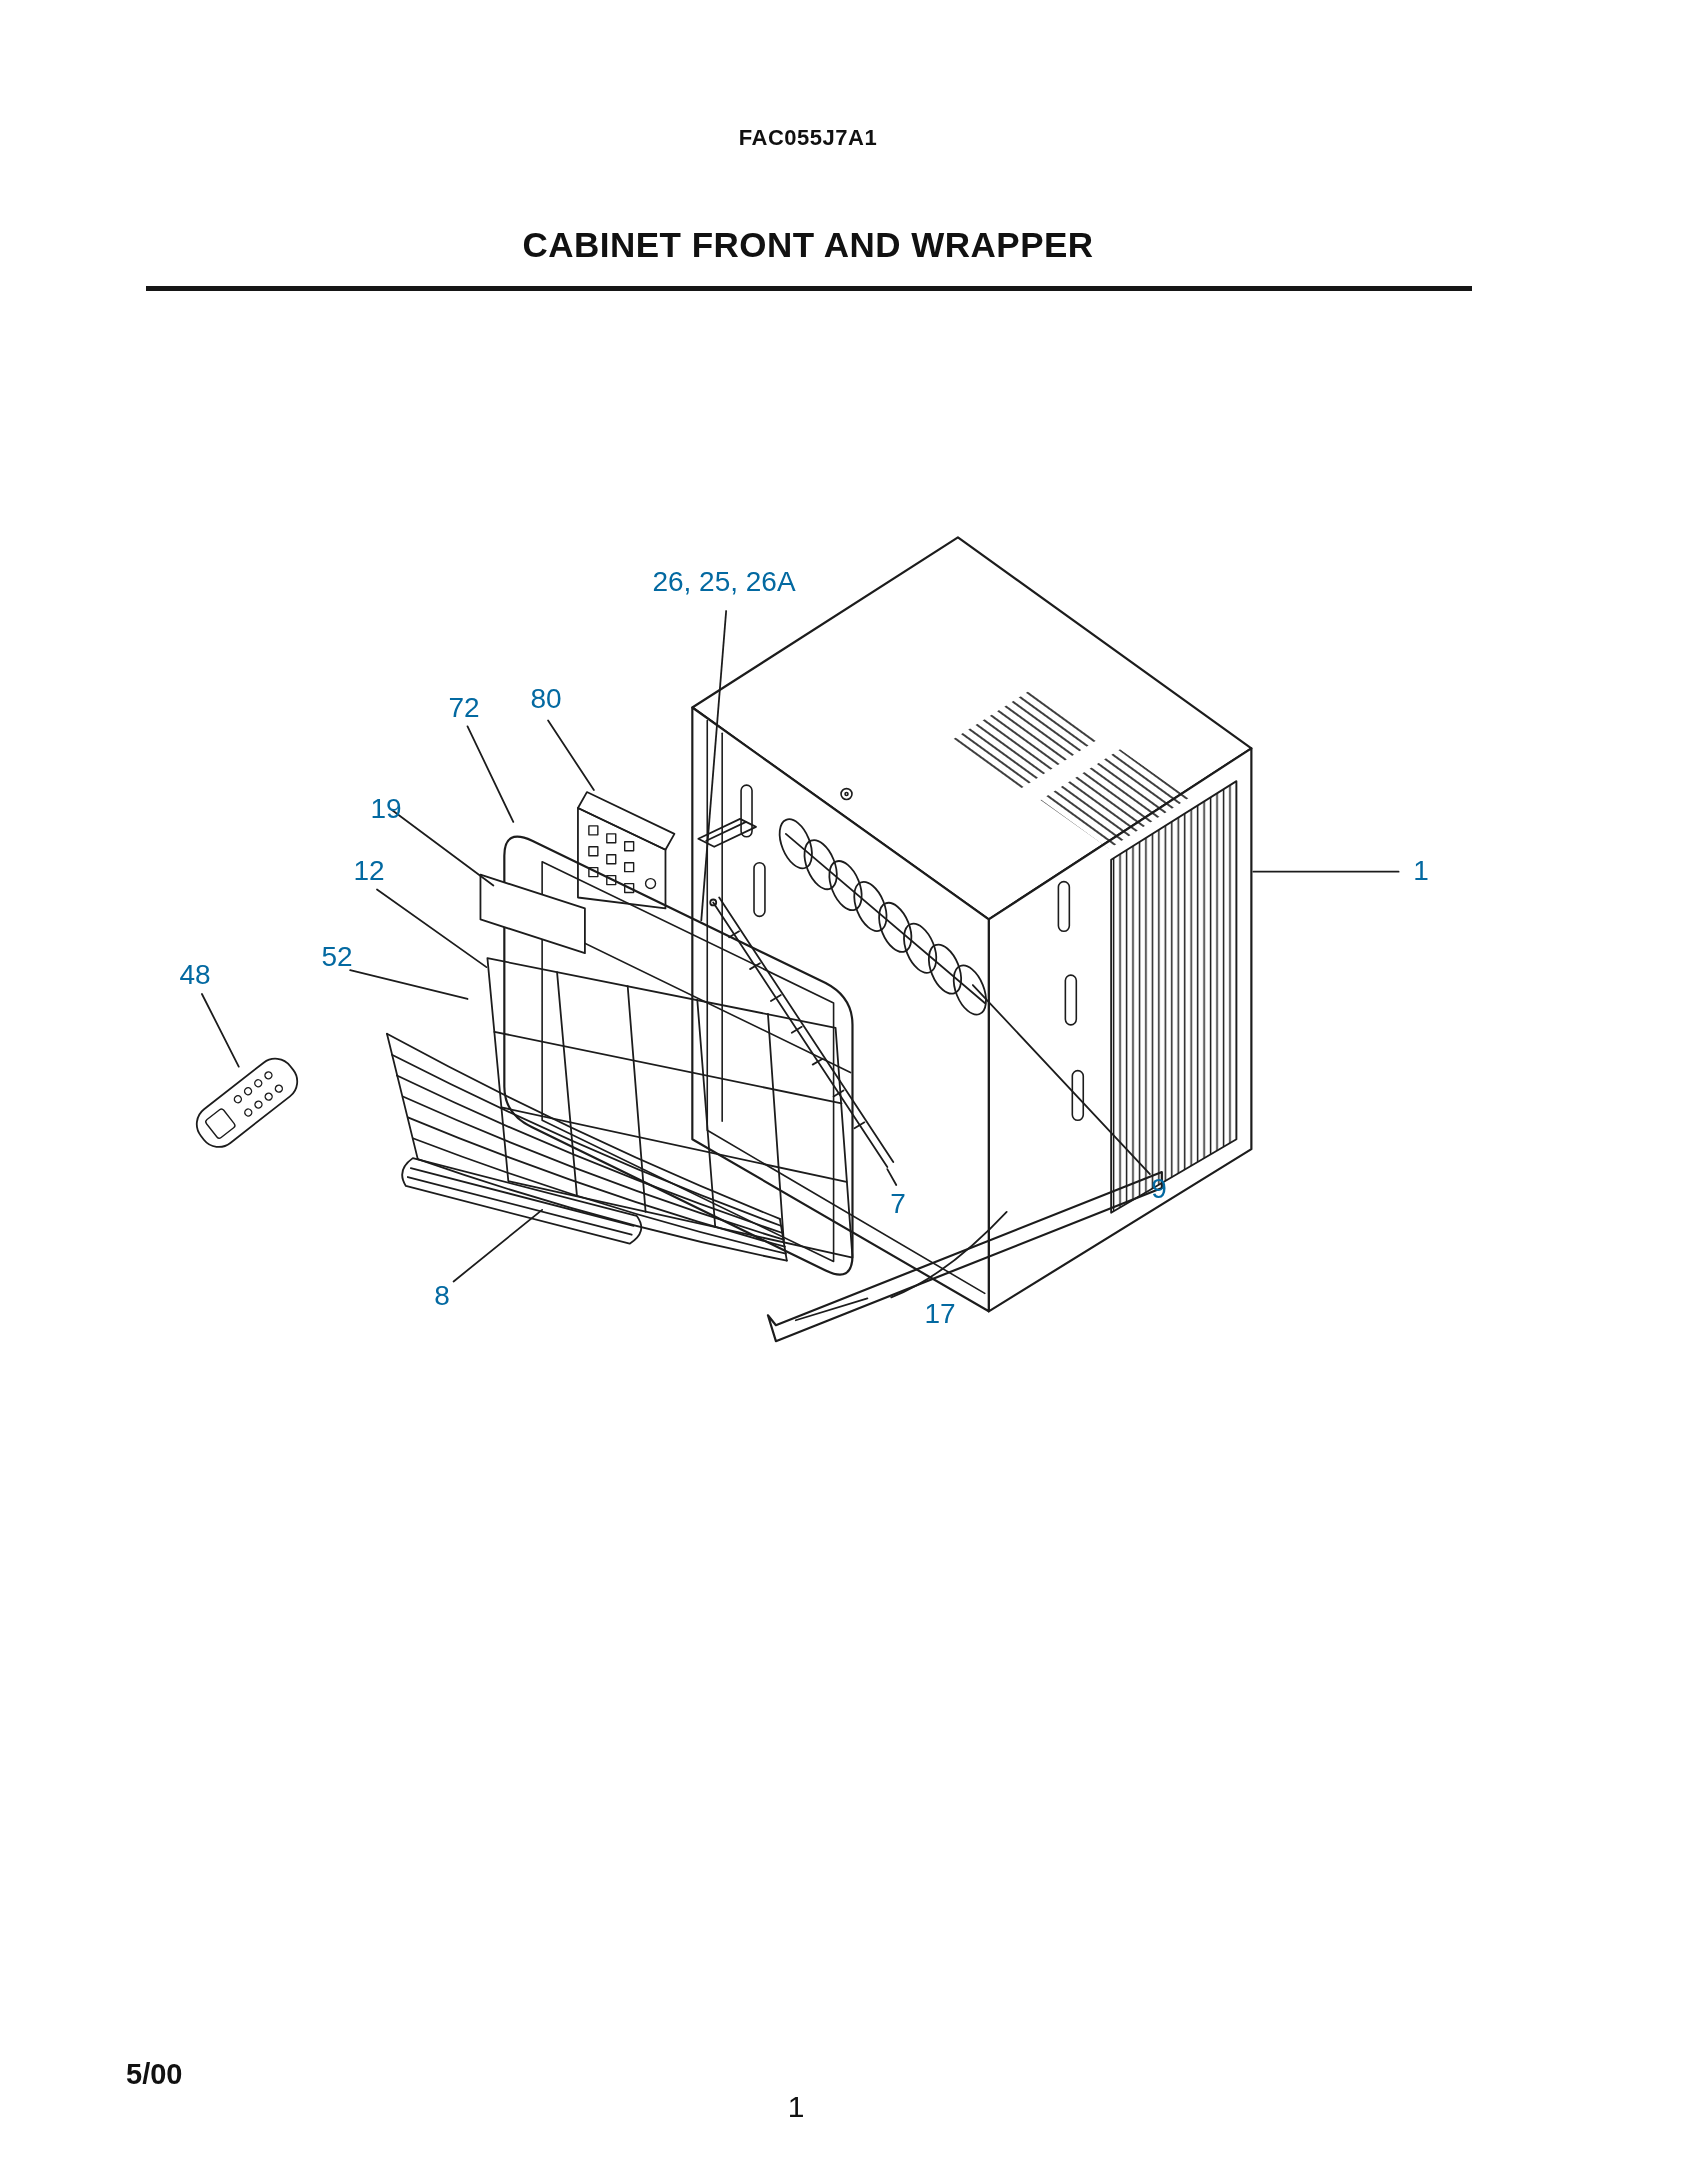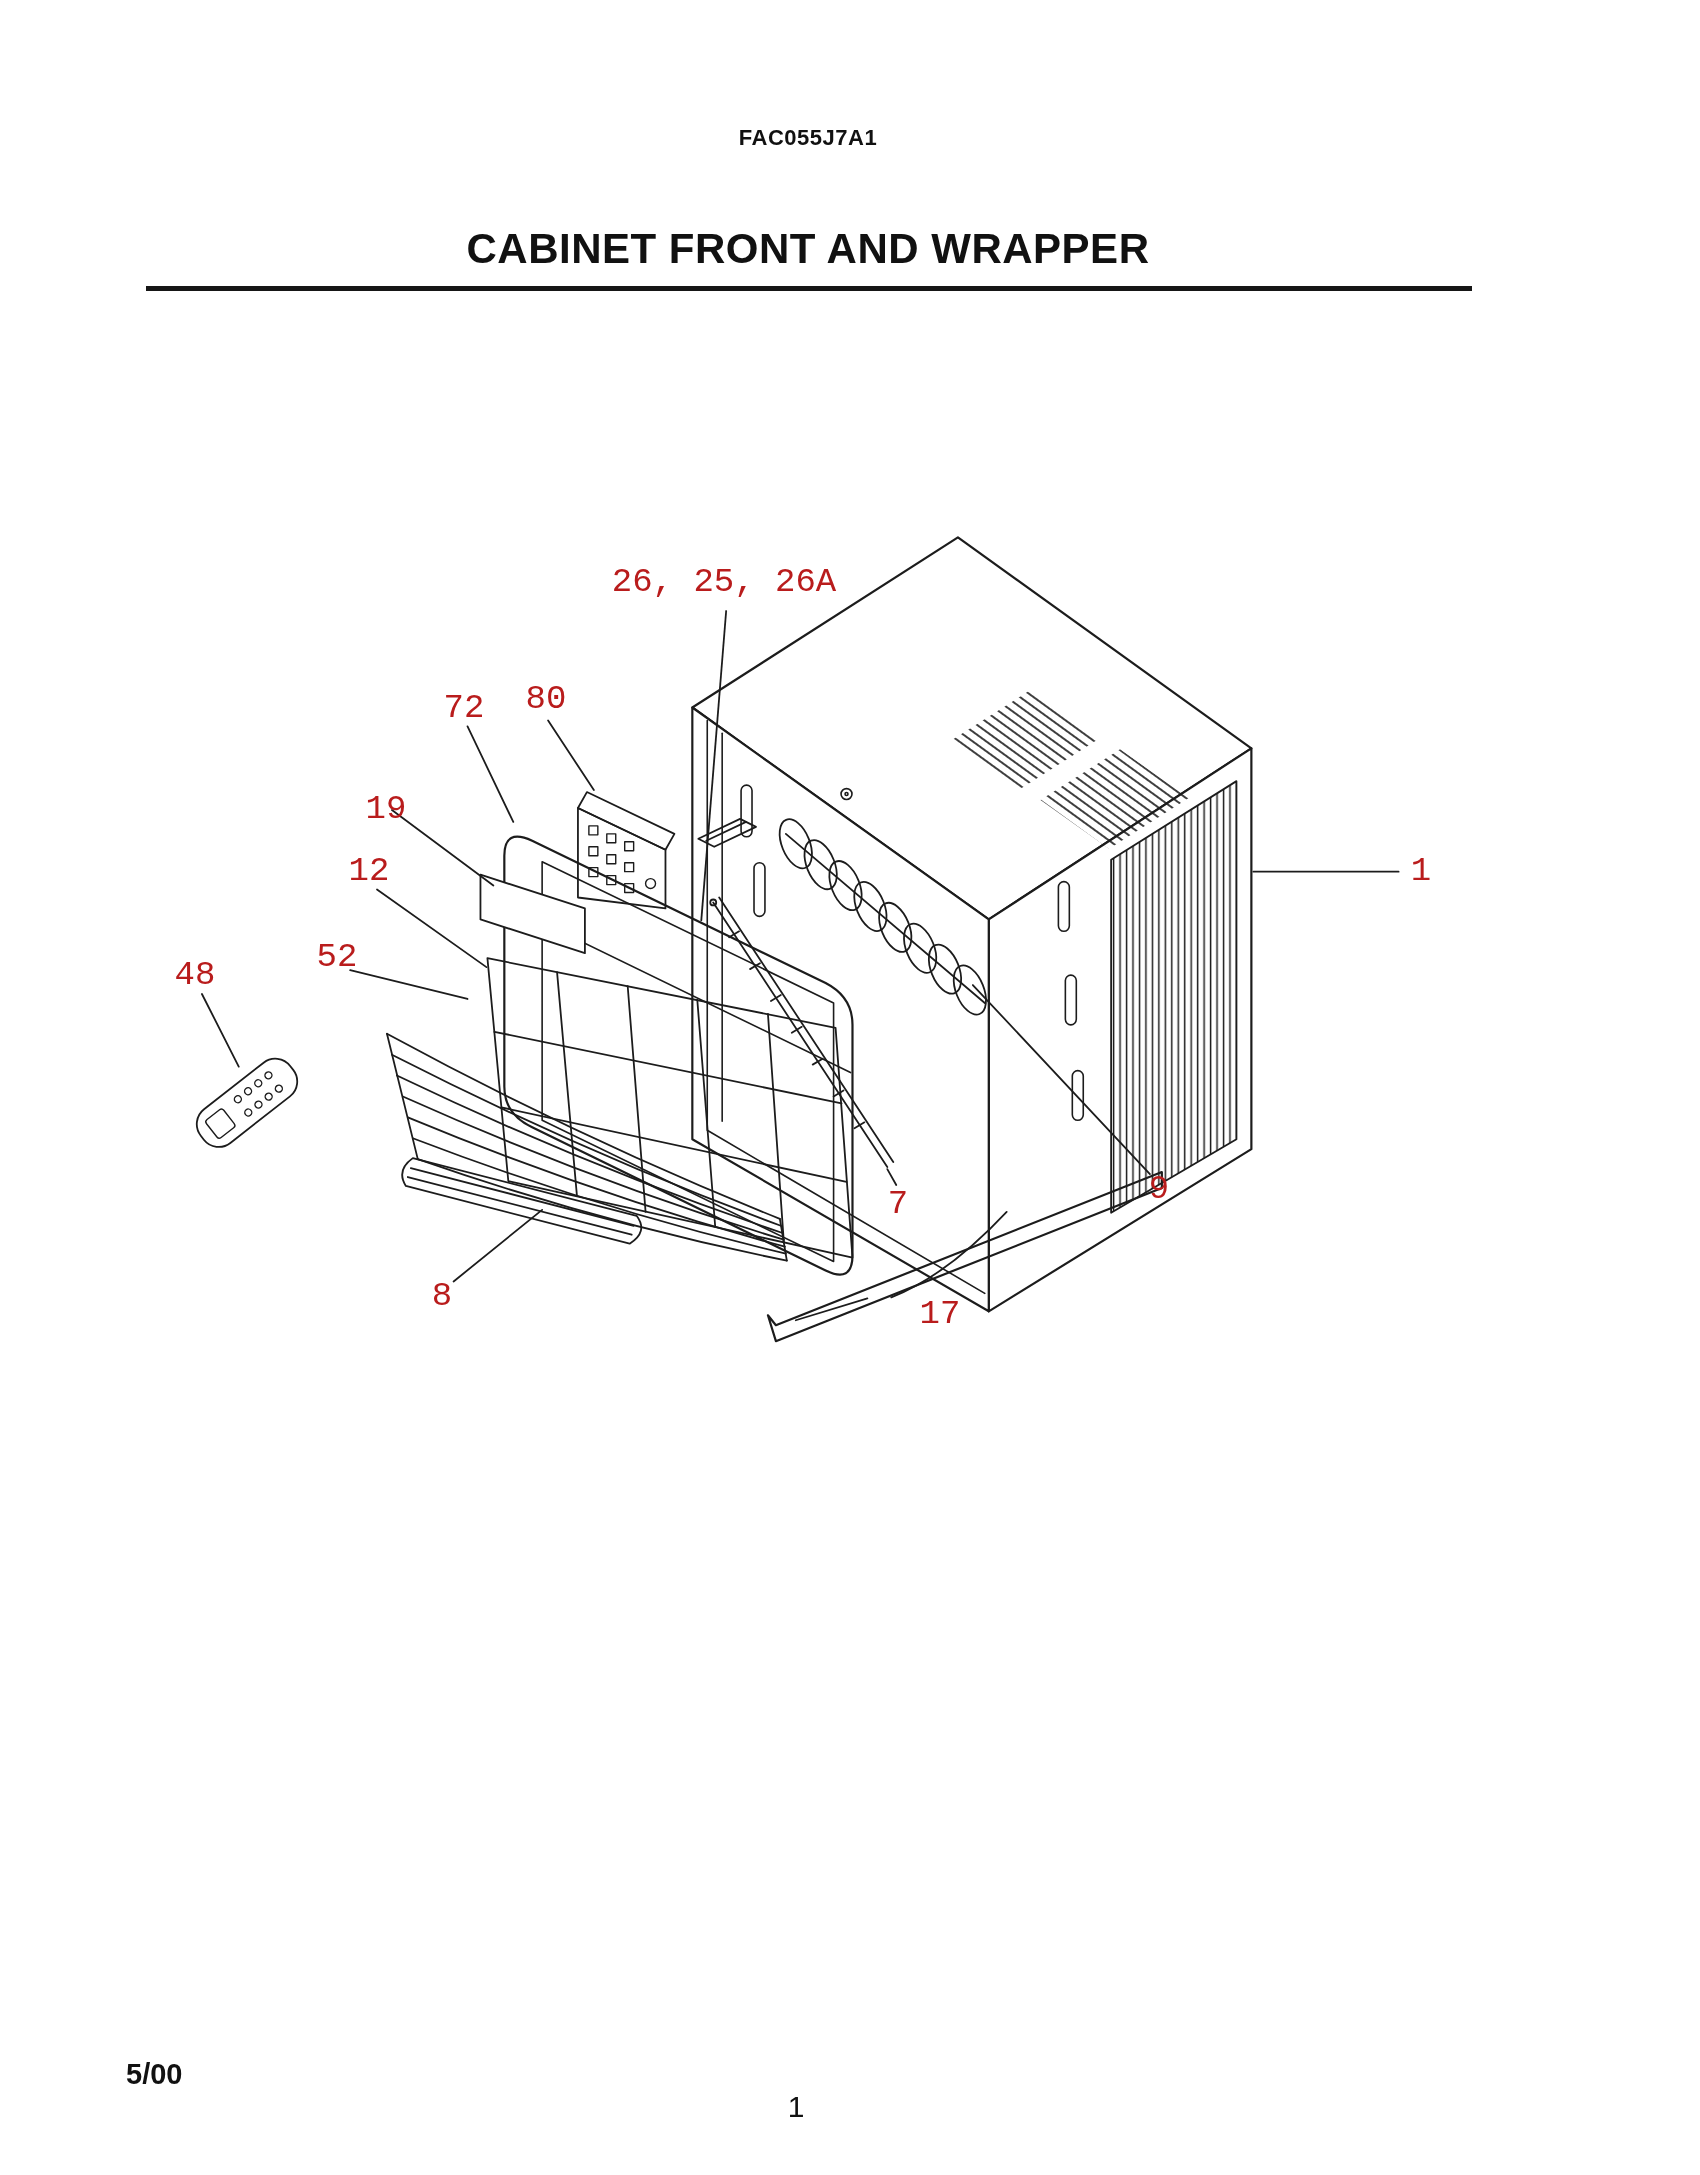--- a/index.html
+++ b/index.html
@@ -11,32 +11,32 @@
     font-family: "Liberation Sans", sans-serif;
     color: #111111;
     overflow: hidden;
   }
   .model-number {
     position: absolute; top: 125px; left: 808px; transform: translateX(-50%);
     font-size: 22px; font-weight: 700; letter-spacing: 0.5px; white-space: nowrap;
   }
   .page-title {
     position: absolute; top: 225px; left: 808px; transform: translateX(-50%);
-    font-size: 42px; font-weight: 700; letter-spacing: 0.5px; margin: 0; white-space: nowrap;
+    font-size: 35px; font-weight: 700; letter-spacing: 0.5px; margin: 0; white-space: nowrap;
   }
   .title-rule {
     position: absolute; top: 286px; left: 146px; width: 1326px; height: 5px;
     background: #161616;
   }
   .diagram-layer { position: absolute; left: 0; top: 0; width: 1700px; height: 2175px; }
   svg.drawing { position: absolute; left: 0; top: 0; }
   .callout {
     position: absolute; transform: translate(-50%, -50%);
-    font-family: Liberation Mono, monospace;
-    font-size: 34px; color: #b91c1c; white-space: nowrap;
+    font-family: Liberation Sans, sans-serif;
+    font-size: 28px; color: #0369a1; white-space: nowrap;
   }
   .footer-date {
     position: absolute; top: 2058px; left: 126px;
     font-size: 29px; font-weight: 700;
   }
   .footer-page {
     position: absolute; top: 2090px; left: 796px; transform: translateX(-50%);
     font-size: 30px;
   }
 </style>

